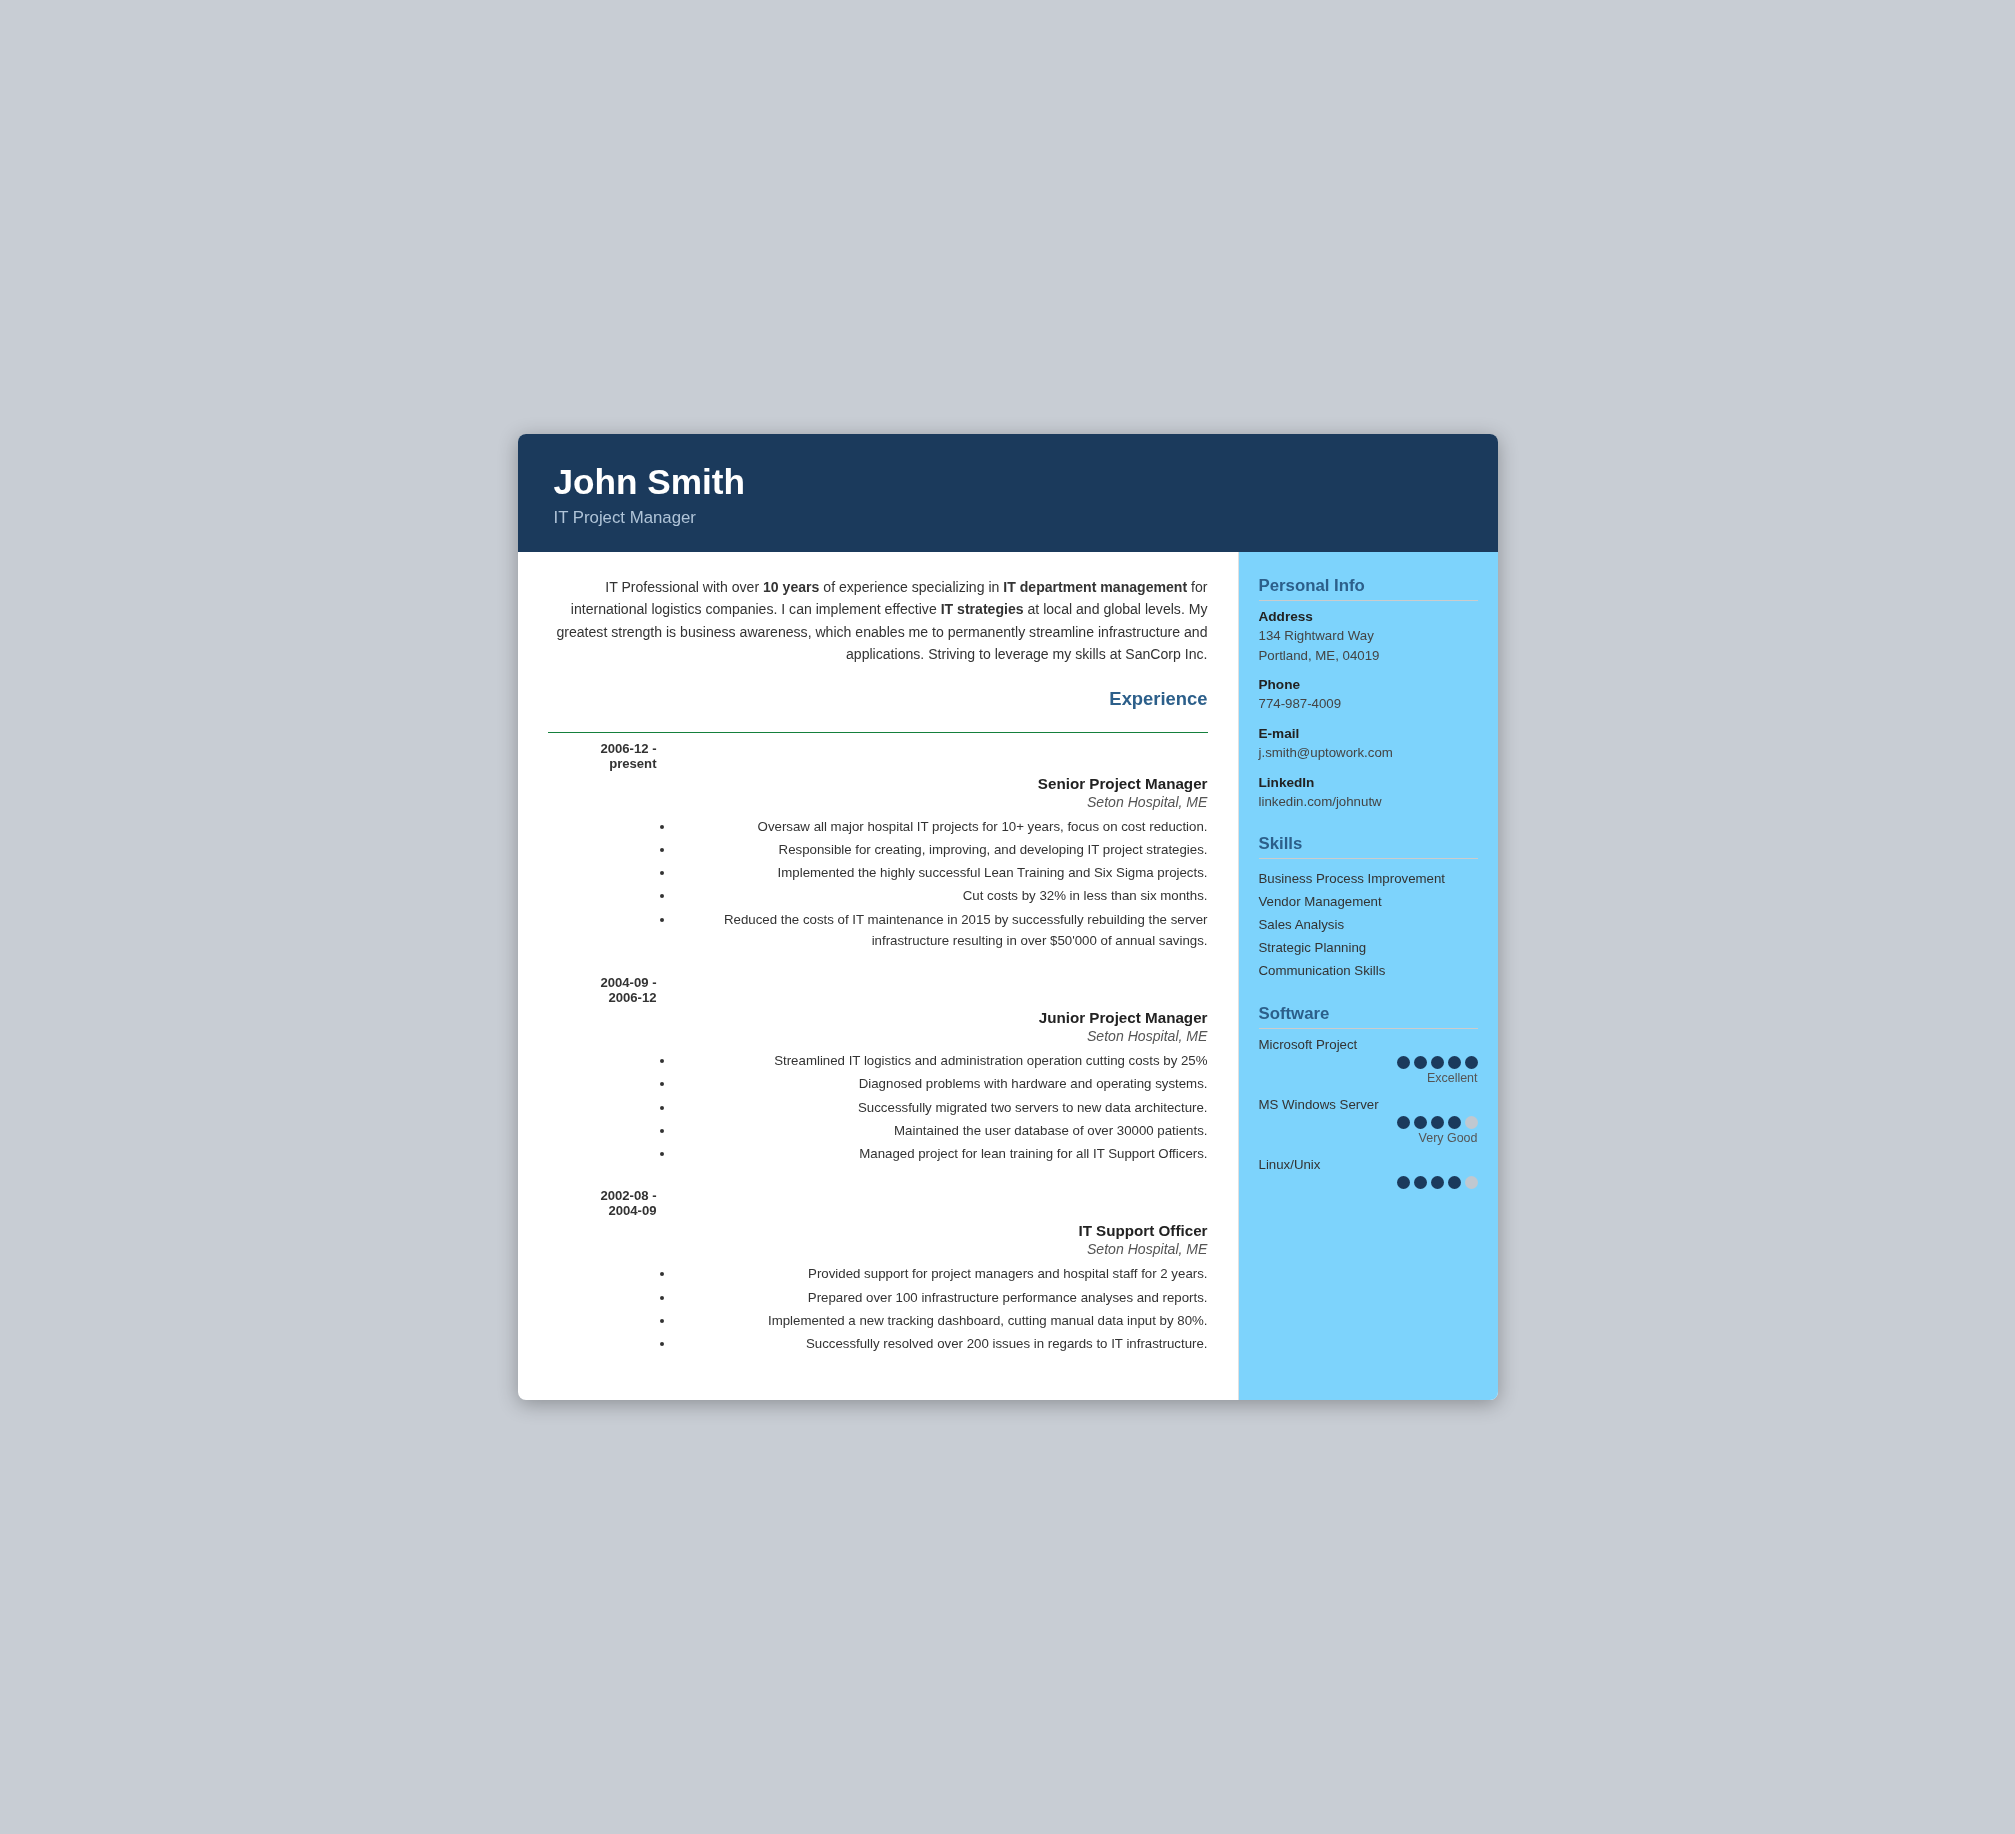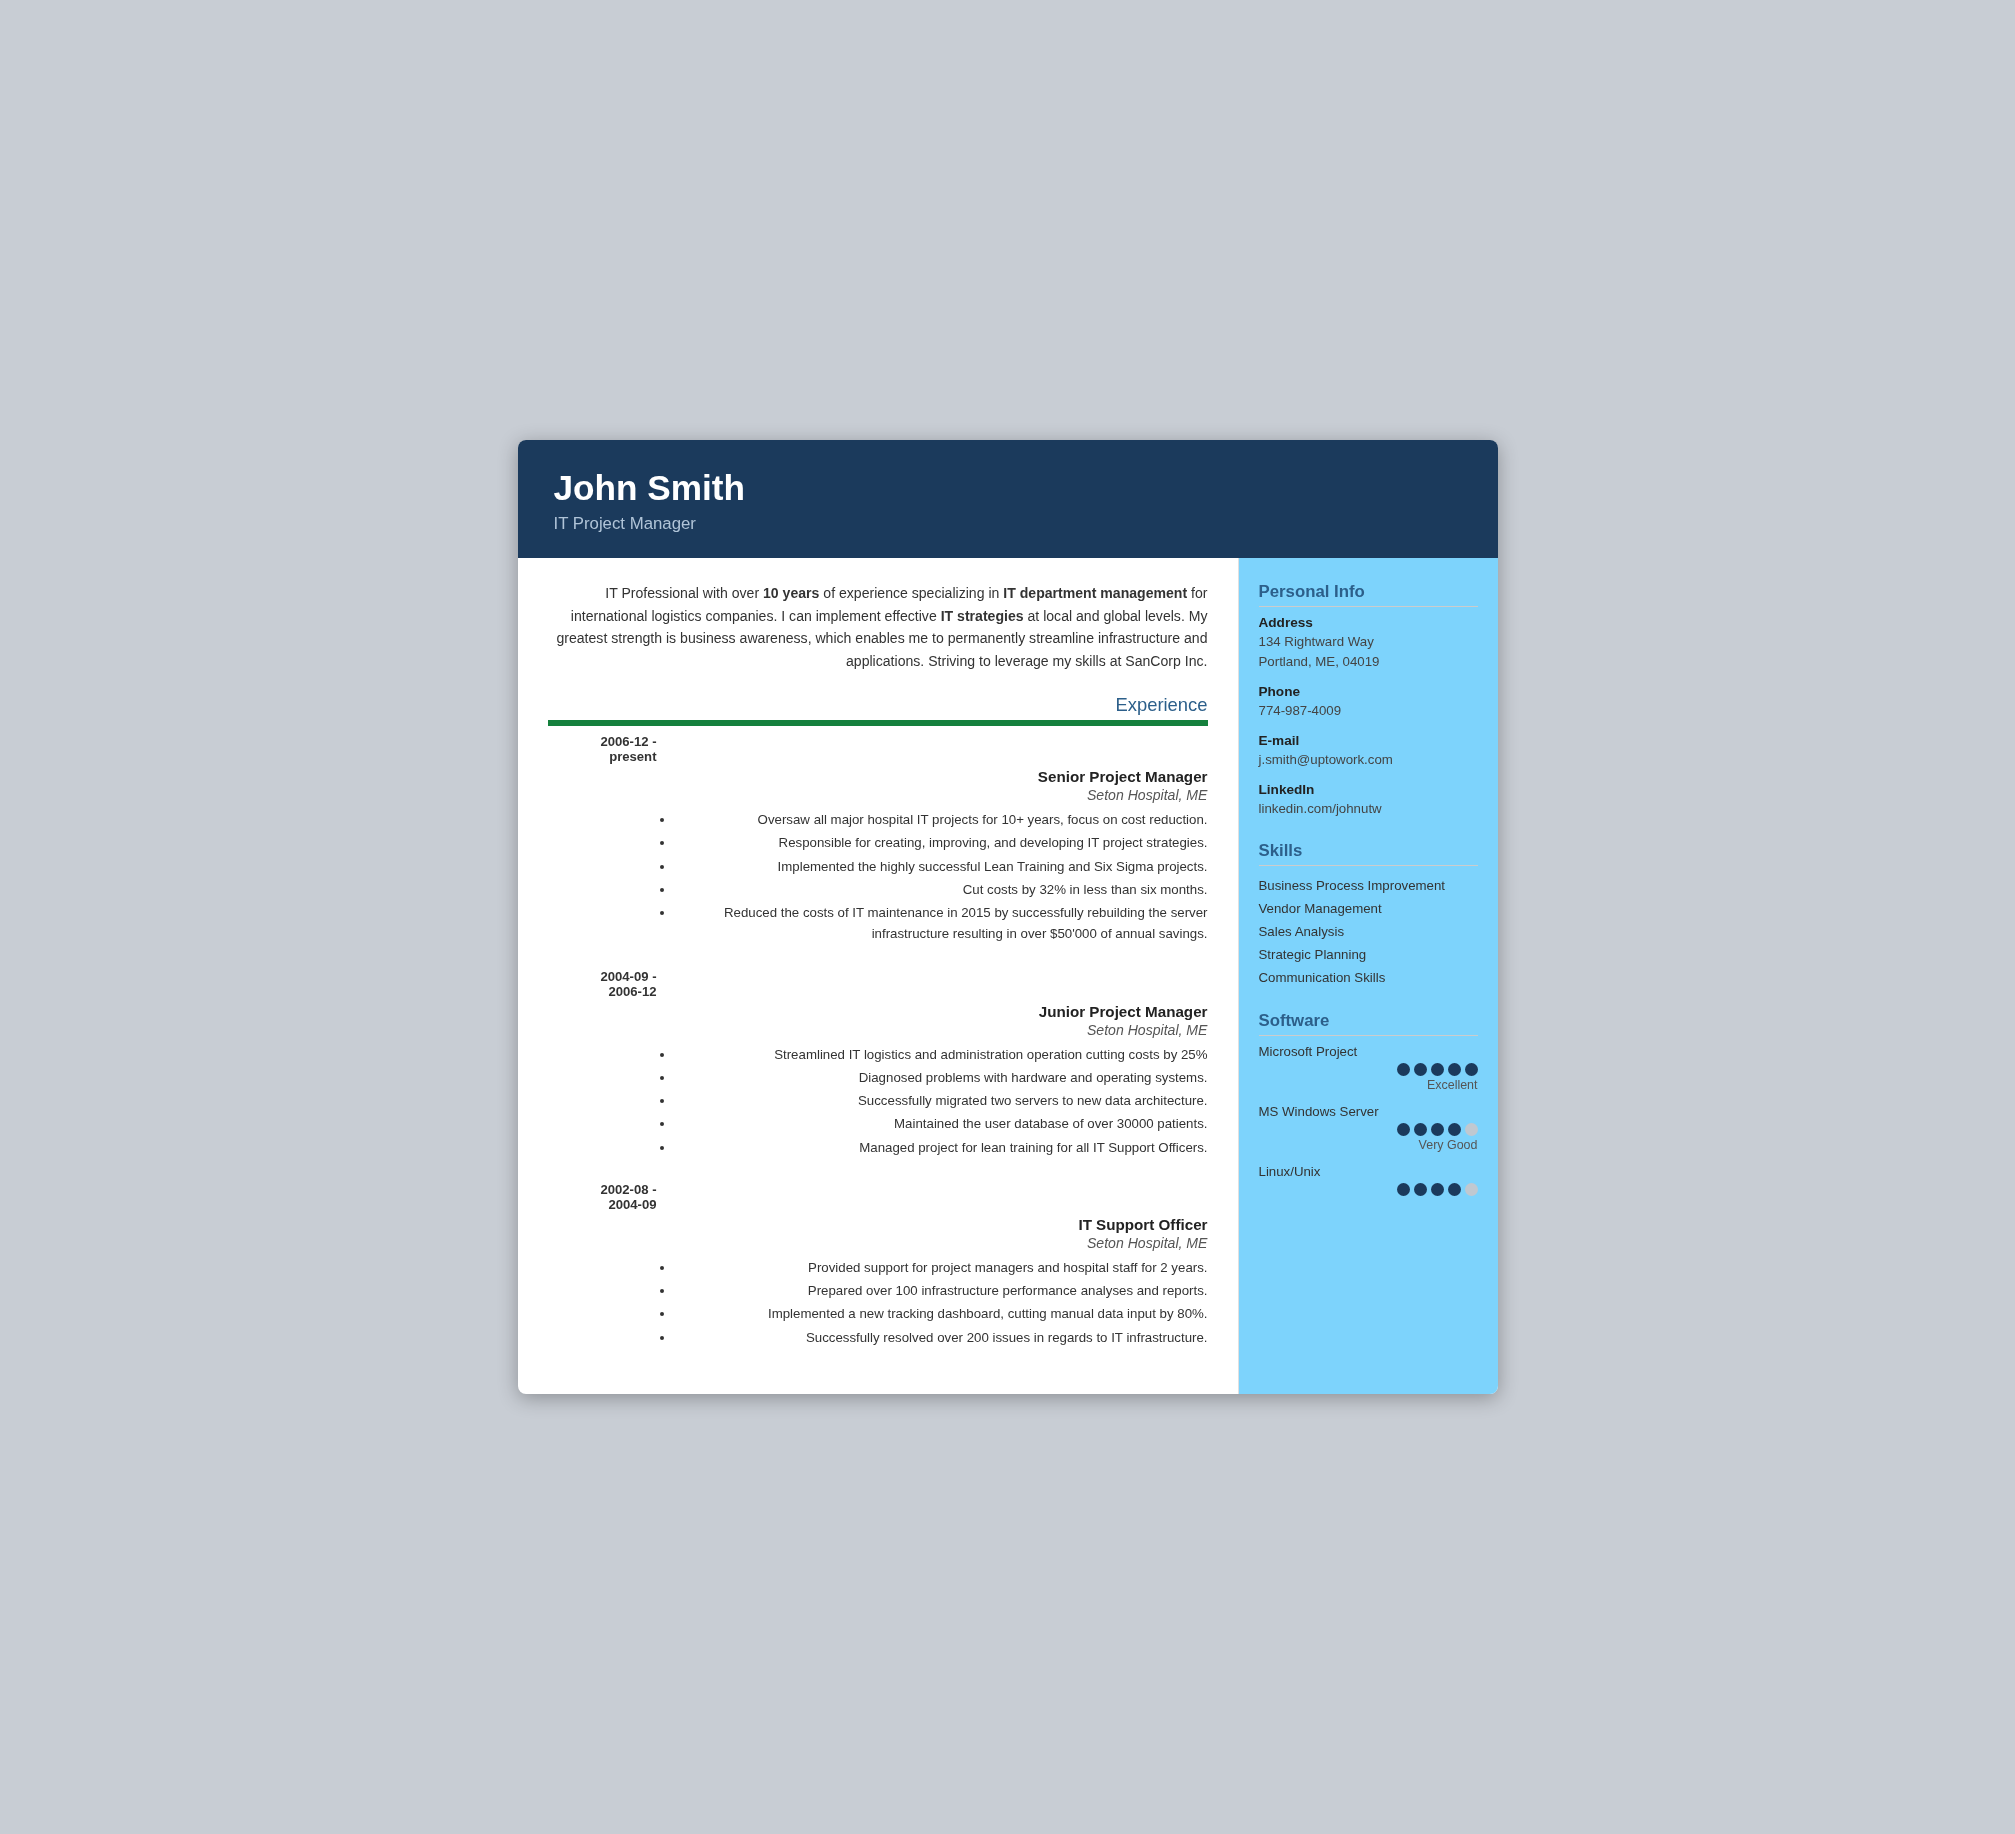--- a/index.html
+++ b/index.html
@@ -61,25 +61,25 @@
       line-height: 1.6;
       margin-bottom: 22px;
     }
     .summary-text strong {
       font-weight: 700;
     }
 
     
     .section-title {
       font-size: 1.15em;
-      font-weight: 400;
+      font-weight: 700;
       color: #2c5f8a;
       margin-bottom: 6px;
-      padding-bottom: 4px;
-      border-bottom: 6px solid #15803d;
+      padding-bottom: 22px;
+      border-bottom: 1px solid #15803d;
     }
 
     
     .experience-section {
       margin-bottom: 16px;
     }
 
     .exp-entry {
       display: flex;
       flex-direction: row;

